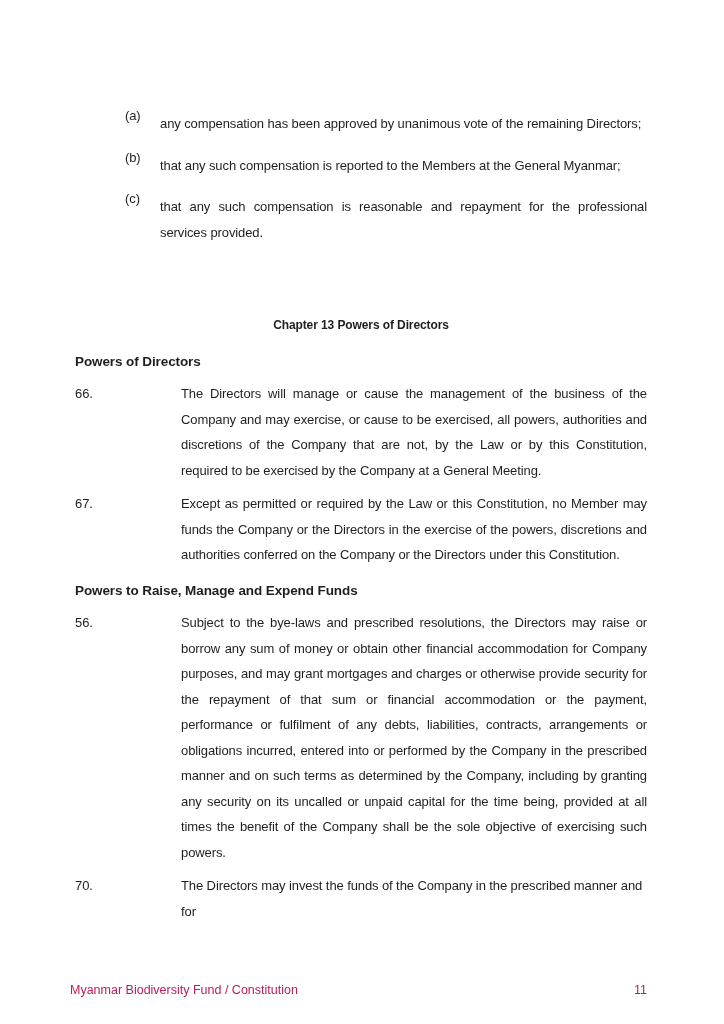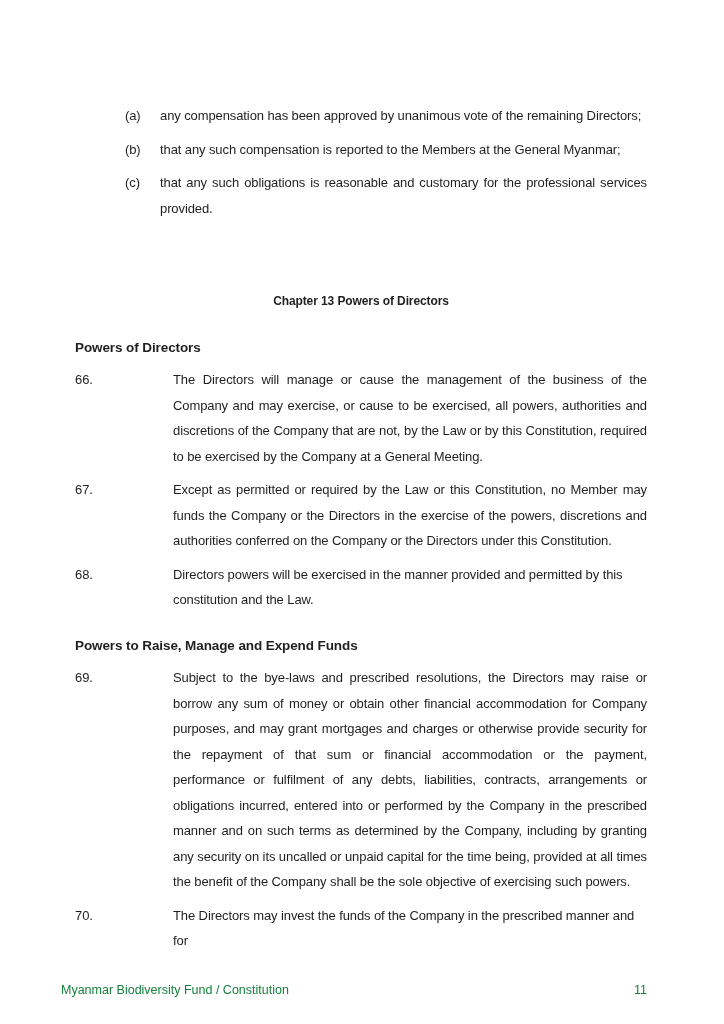--- a/index.html
+++ b/index.html
@@ -31,105 +31,103 @@
     display: grid;
     grid-template-columns: 35px 1fr;
     margin-left: 50px;
     margin-bottom: 8px;
   }
   .sub-item .sub-label {
     text-align: left;
   }
   .sub-item .sub-text {
     text-align: justify;
+    margin-top: 8px;
   }
   
   .chapter-heading {
     margin-top: 68px;
     font-weight: bold;
     text-align: center;
     font-size: 12px;
   }
   .section-heading {
-    margin-top: 20px;
+    margin-top: 10px;
     margin-bottom: 7px;
     font-weight: bold;
     font-size: 13.5px;
   }
   
   .clause {
     display: grid;
     grid-template-columns: 50px 1fr;
     margin-bottom: 8px;
+    gap: 8px;
   }
   .clause .clause-number {
     text-align: left;
   }
   .clause .clause-text {
     text-align: justify;
     margin-left: 48px;
   }
   .clause .clause-text.no-justify {
     text-align: left;
   }
   
   .footer {
     position: absolute;
-    left: 61px;
+    left: 70px;
     right: 77px;
     bottom: 26px;
     display: flex;
     justify-content: space-between;
     align-items: baseline;
     font-size: 12.5px;
     line-height: 16px;
     letter-spacing: 0;
-    color: #15803d;
+    color: #be185d;
   }
 </style>
 </head>
 <body>
 
 <div class="page">
   <div class="content">
 
     <div class="sub-item">
       <span class="sub-label">(a)</span>
       <span class="sub-text">any compensation has been approved by unanimous vote of the remaining Directors;</span>
     </div>
     <div class="sub-item">
       <span class="sub-label">(b)</span>
       <span class="sub-text">that any such compensation is reported to the Members at the General Myanmar;</span>
     </div>
     <div class="sub-item">
       <span class="sub-label">(c)</span>
-      <span class="sub-text">that any such obligations is reasonable and customary for the professional services provided.</span>
+      <span class="sub-text">that any such compensation is reasonable and repayment for the professional services provided.</span>
     </div>
 
     <div class="chapter-heading">Chapter 13 Powers of Directors</div>
 
     <div class="section-heading">Powers of Directors</div>
 
     <div class="clause">
       <span class="clause-number">66.</span>
       <span class="clause-text">The Directors will manage or cause the management of the business of the Company and may exercise, or cause to be exercised, all powers, authorities and discretions of the Company that are not, by the Law or by this Constitution, required to be exercised by the Company at a General Meeting.</span>
     </div>
     <div class="clause">
       <span class="clause-number">67.</span>
       <span class="clause-text">Except as permitted or required by the Law or this Constitution, no Member may funds the Company or the Directors in the exercise of the powers, discretions and authorities conferred on the Company or the Directors under this Constitution.</span>
     </div>
-    <div class="clause">
-      <span class="clause-number">68.</span>
-      <span class="clause-text no-justify">Directors powers will be exercised in the manner provided and permitted by this constitution and the Law.</span>
-    </div>
 
     <div class="section-heading">Powers to Raise, Manage and Expend Funds</div>
 
     <div class="clause">
-      <span class="clause-number">69.</span>
+      <span class="clause-number">56.</span>
       <span class="clause-text">Subject to the bye-laws and prescribed resolutions, the Directors may raise or borrow any sum of money or obtain other financial accommodation for Company purposes, and may grant mortgages and charges or otherwise provide security for the repayment of that sum or financial accommodation or the payment, performance or fulfilment of any debts, liabilities, contracts, arrangements or obligations incurred, entered into or performed by the Company in the prescribed manner and on such terms as determined by the Company, including by granting any security on its uncalled or unpaid capital for the time being, provided at all times the benefit of the Company shall be the sole objective of exercising such powers.</span>
     </div>
     <div class="clause">
       <span class="clause-number">70.</span>
       <span class="clause-text no-justify">The Directors may invest the funds of the Company in the prescribed manner and for</span>
     </div>
 
   </div>
 
   <div class="footer">

